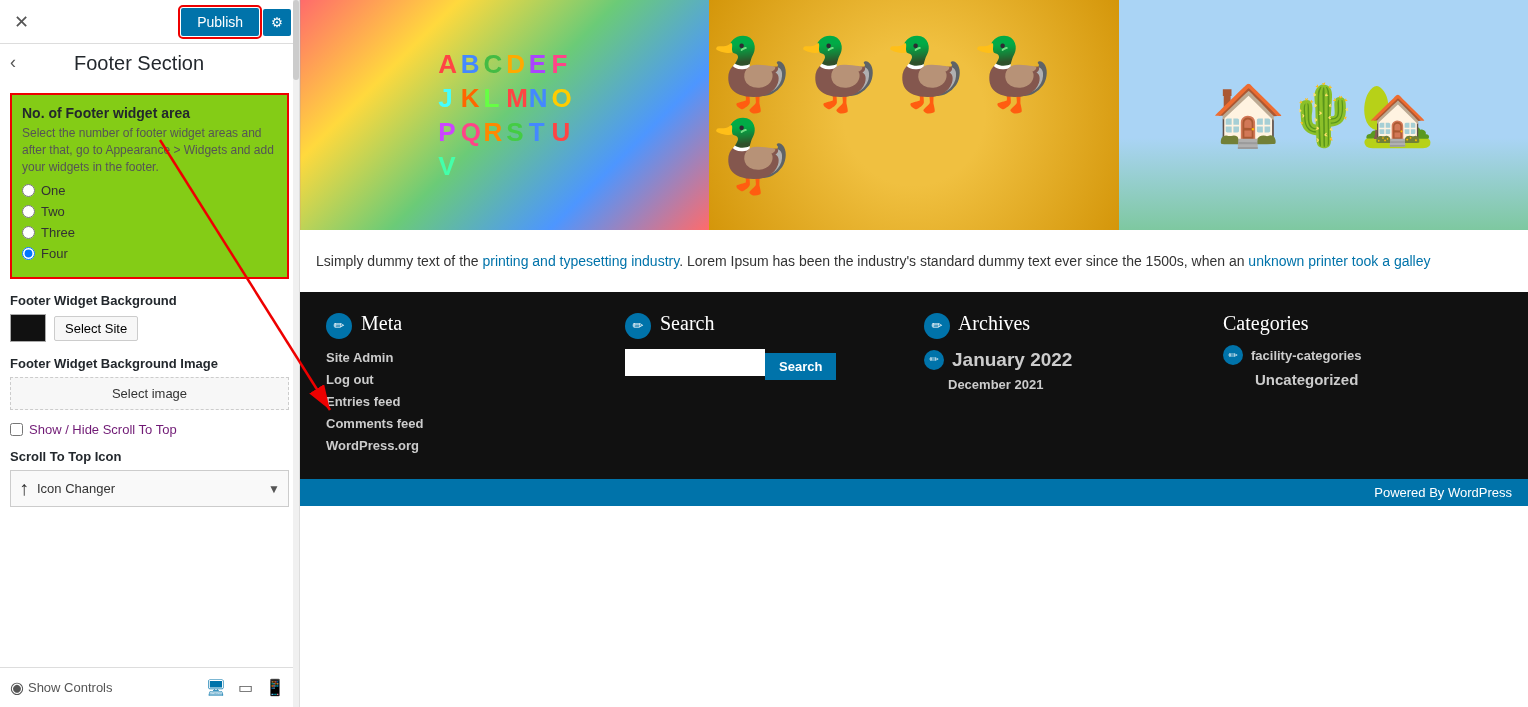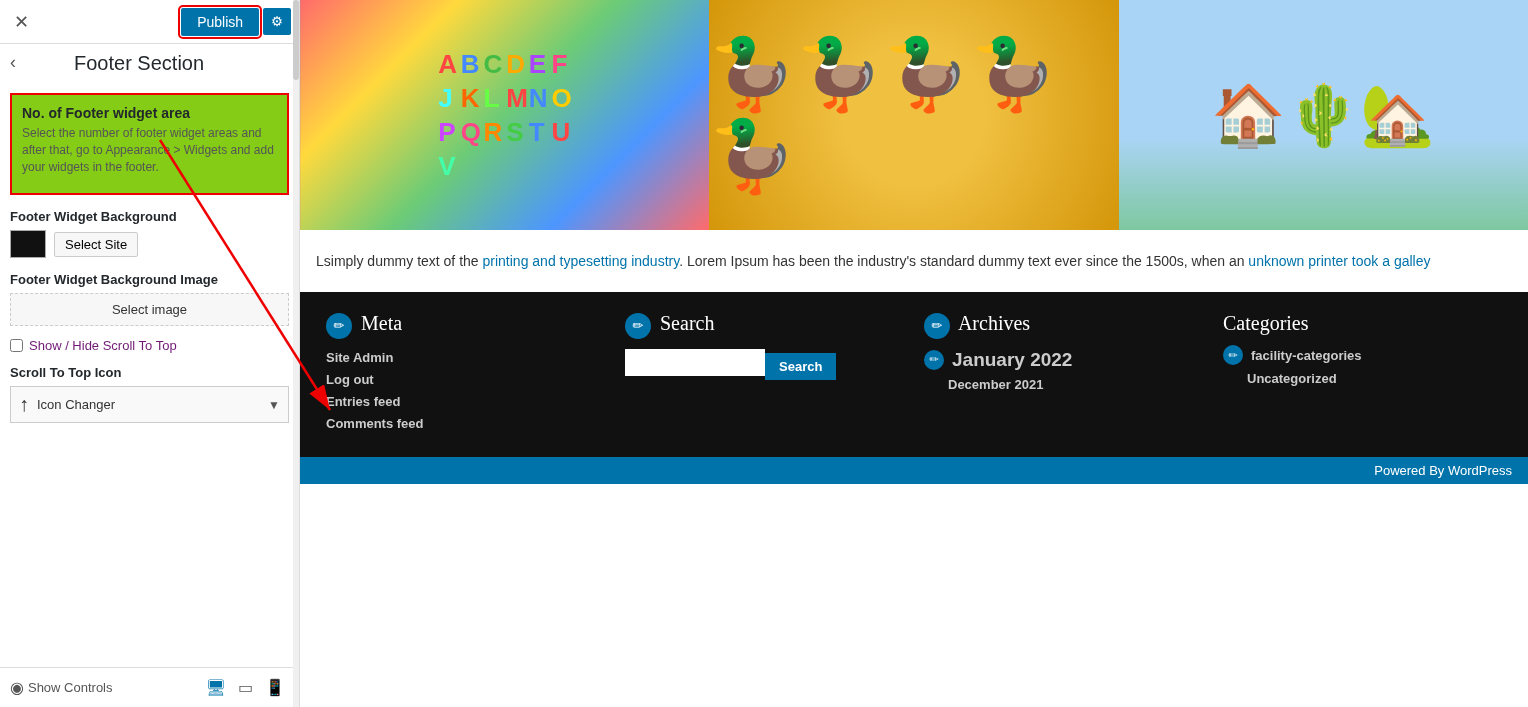--- a/index.html
+++ b/index.html
@@ -30,21 +30,21 @@
     .close-x {
       cursor: pointer;
       font-size: 18px;
       color: #555;
       background: none;
       border: none;
       padding: 2px 6px;
     }
     .publish-area {
       display: flex;
-      align-items: flex-start;
+      align-items: flex-end;
       gap: 4px;
     }
     .publish-btn {
       background: #0073aa;
       color: #fff;
       border: none;
       padding: 6px 16px;
       font-size: 14px;
       cursor: pointer;
       border-radius: 2px;
@@ -407,20 +407,38 @@
     <div class="breadcrumb-path" style="padding-left:28px;">
       <div class="section-title">Footer Section</div>
     </div>
   </div>
 
   <div class="panel-content">
 
     <div class="widget-area-box">
       <h3>No. of Footer widget area</h3>
       <p>Select the number of footer widget areas and after that, go to Appearance &gt; Widgets and add your widgets in the footer.</p>
+      <div class="radio-group">
+        <label>
+          <input type="radio" name="footer_cols" style=""> 
+            <span>One</span>
+        </label>
+        <label>
+          <input type="radio" name="footer_cols" style=""> 
+            <span>Two</span>
+        </label>
+        <label>
+          <input type="radio" name="footer_cols" style=""> 
+            <span>Three</span>
+        </label>
+        <label>
+          <input type="radio" name="footer_cols" checked="" style=""> 
+            <span>Four</span>
+        </label>
+      </div>
     </div>
 
     <div>
       <div class="section-label">Footer Widget Background</div>
       <div class="color-picker-row">
         <div class="color-swatch"></div>
         <button class="select-color-btn">Select Site</button>
       </div>
     </div>
 
@@ -518,20 +536,21 @@
     <div class="footer-col">
       <h4>
         <span class="edit-pencil">✏</span>
         <span>Meta</span>
       </h4>
       <ul>
         <li><a href="#">Site Admin</a></li>
         <li><a href="#">Log out</a></li>
         <li><a href="#">Entries feed</a></li>
         <li><a href="#">Comments feed</a></li>
+        <li><a href="#">WordPress.org</a></li>
       </ul>
     </div>
 
     <div class="footer-col">
       <h4>
         <span class="edit-pencil">✏</span>
         <span>Search</span>
       </h4>
       <div class="search-widget">
         <div class="search-row">
@@ -560,21 +579,21 @@
     <div class="footer-col">
       <h4>
         <span>Categories</span>
       </h4>
       <ul>
         <li style="display:flex;align-items:center;gap:4px;margin-bottom:6px;">
           <span class="edit-pencil" style="width:20px;height:20px;font-size:11px;">✏</span>
           <a href="#" style="color:#ccc;font-size:13px;font-weight:bold;text-decoration:none;">facility-categories</a>
         </li>
         <li style="display:flex;align-items:center;gap:4px;">
-          <a href="#" style="color:#ccc;font-size:13px;font-weight:bold;text-decoration:none;margin-left:24px;text-align:right;">Uncategorized</a>
+          <a href="#" style="color:#ccc;font-size:15px;font-weight:bold;text-decoration:none;margin-left:32px;text-align:right;">Uncategorized</a>
         </li>
       </ul>
     </div>
 
   </div>
 
   <div class="footer-bottom-bar">
     <span>Powered By WordPress</span>
   </div>
 

